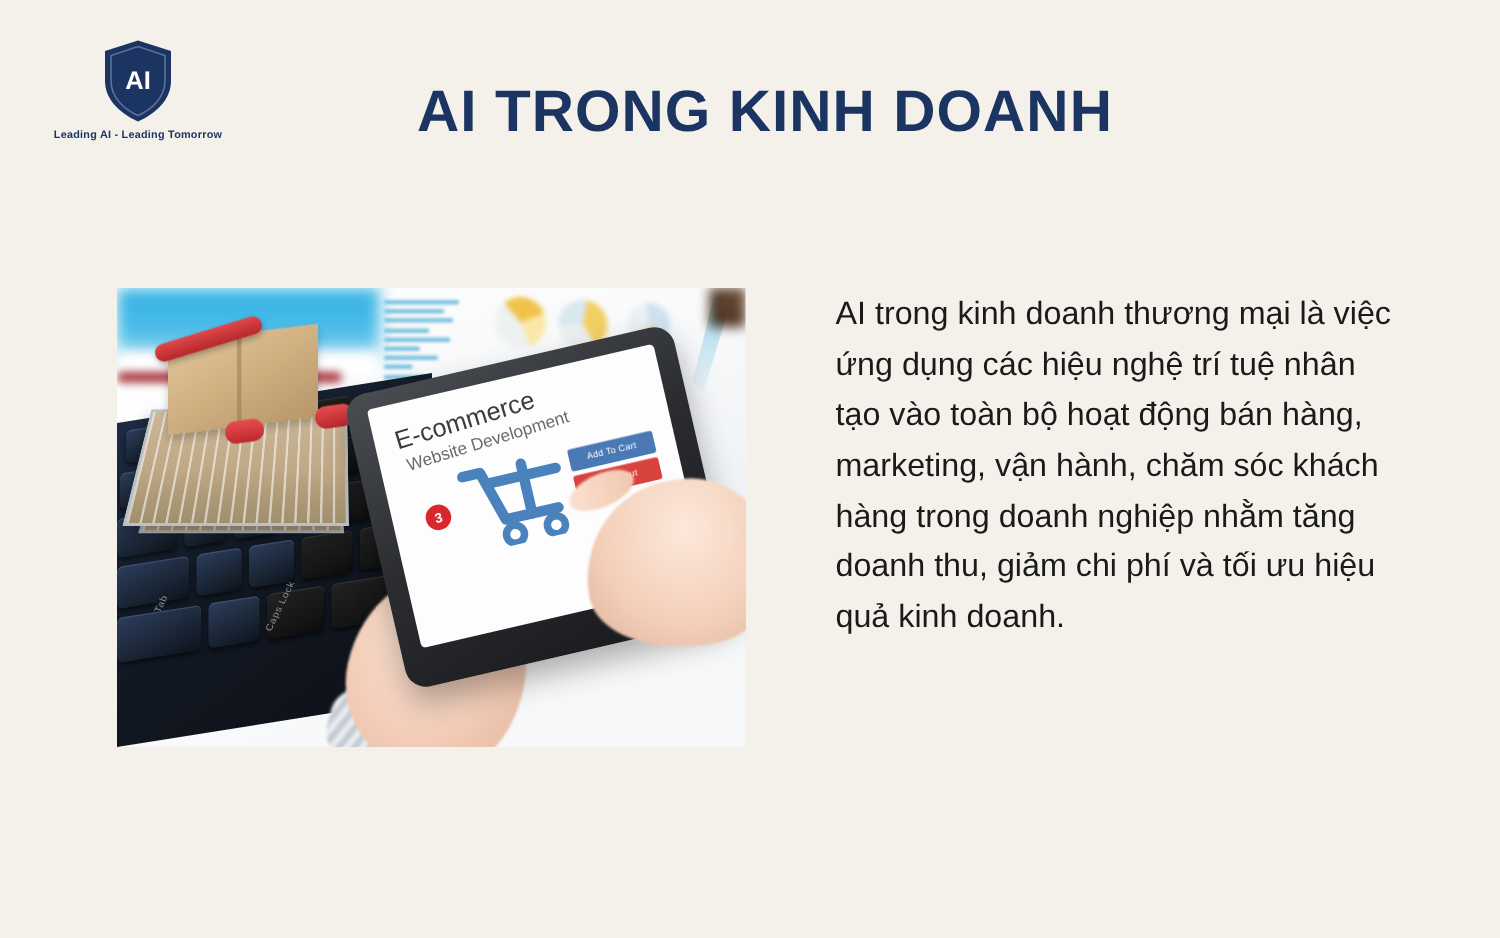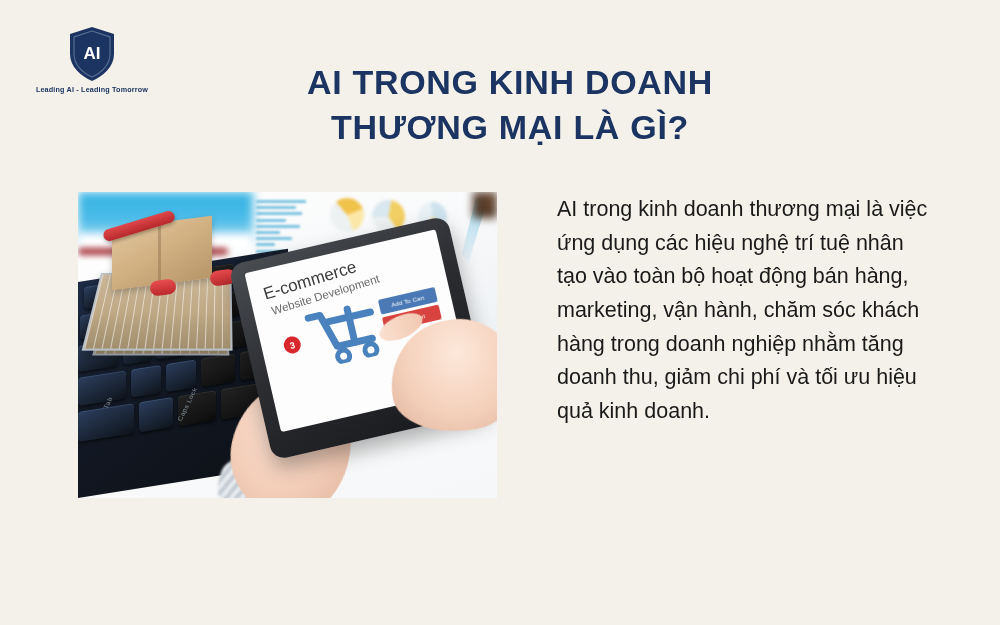--- a/index.html
+++ b/index.html
@@ -25,24 +25,24 @@
     color:#1C3461; margin-top:4px;
     font-family:"Liberation Sans", sans-serif;
   }
   #logo-tagline {
     font-size:7.2px; font-weight:700; letter-spacing:0.18px;
     color:#1C3461; margin-top:3px; white-space:nowrap;
   }
 
   
   #page-title {
-    position:absolute; left:200px; top:60px; width:620px;
+    position:absolute; left:200px; top:49px; width:620px;
     text-align:center;
     color:#1C3461;
-    font-size:34px; font-weight:700;
+    font-size:39px; font-weight:700;
     letter-spacing:0.7px; line-height:1.33;
     text-transform:uppercase;
   }
   #page-title .tline { display:block; }
 
   
   #photo-card {
     position:absolute; left:78px; top:192px;
     width:419px; height:306px;
     overflow:hidden;
@@ -266,21 +266,20 @@
   <svg id="shield-icon" viewBox="0 0 48 56">
     <path d="M24 1 L46 8 V28 C46 41 35 50 24 55 C13 50 2 41 2 28 V8 Z" fill="#1C3461"></path>
     <path d="M24 5 L42 11 V28 C42 39 33 47 24 51 C15 47 6 39 6 28 V11 Z" fill="none" stroke="#5B7296" stroke-width="1.1"></path>
     <text x="24" y="33" text-anchor="middle" font-family="Liberation Sans, sans-serif" font-size="17" font-weight="700" fill="#FFFFFF">AI</text>
   </svg>
   <div id="logo-tagline">Leading AI - Leading Tomorrow</div>
 </div>
 
 <h1 id="page-title">
   <span class="tline">AI TRONG KINH DOANH</span>
-  <span class="tline">THƯƠNG MẠI LÀ GÌ?</span>
 </h1>
 
 <div id="photo-card">
 
   <div class="ph" id="ph-desk"></div>
   <div class="ph" id="ph-paper-bg"></div>
 
   <div class="ph" id="ph-bluelid"></div>
   <div class="ph" id="ph-whitegap"></div>
   <div class="ph" id="ph-redline"></div>

